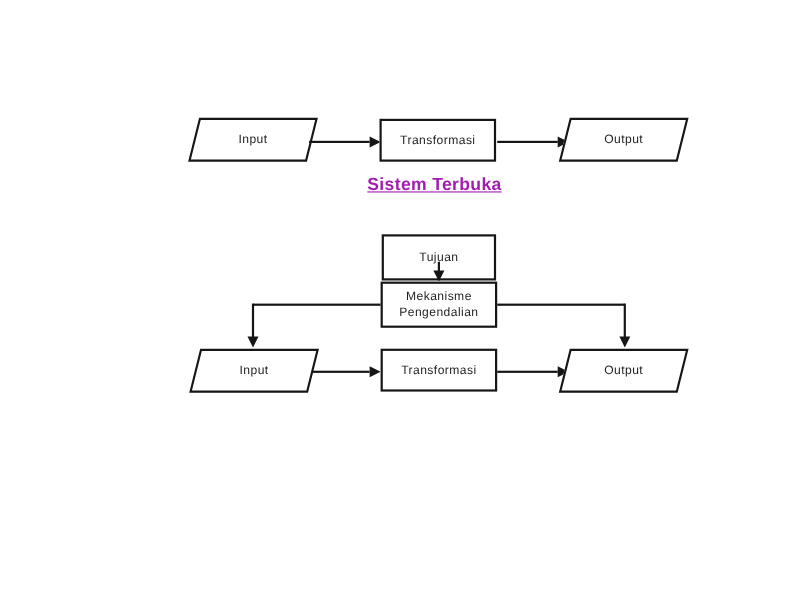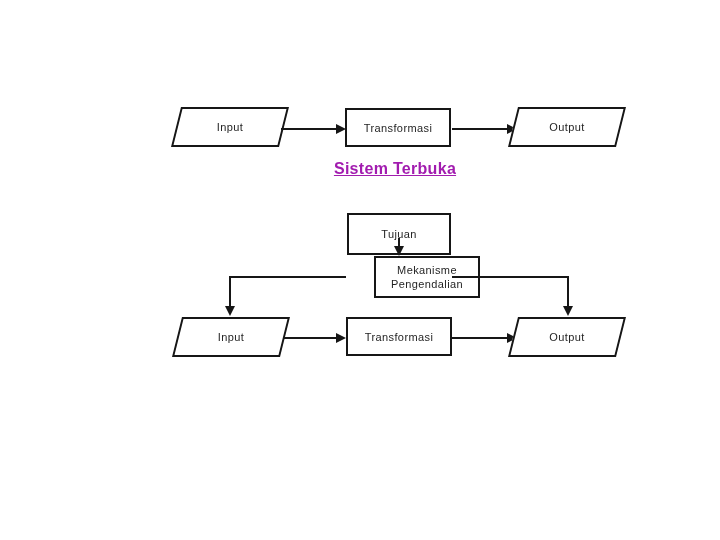--- a/index.html
+++ b/index.html
@@ -15,21 +15,21 @@
   }
   .pgram .inner{
     display:block;width:100%;height:100%;transform:skewX(14deg);
     text-align:center;line-height:36px;
   }
   
   .rect{
     position:absolute;border:2px solid #161616;background:#ffffff;
     display:flex;align-items:center;justify-content:center;box-sizing:content-box;
   }
-  .rect.two-line{flex-direction:column;justify-content:center;margin-left:28px;}
+  .rect.two-line{flex-direction:column;justify-content:center;}
   .rect.two-line .ln{line-height:14px;display:block;}
   
   .hline{position:absolute;height:2px;background:#161616;}
   .vline{position:absolute;width:2px;background:#161616;}
   
   .arr-r{position:absolute;width:0;height:0;
     border-top:5px solid transparent;border-bottom:5px solid transparent;
     border-left:10px solid #161616;}
   .arr-d{position:absolute;width:0;height:0;
     border-left:5px solid transparent;border-right:5px solid transparent;

